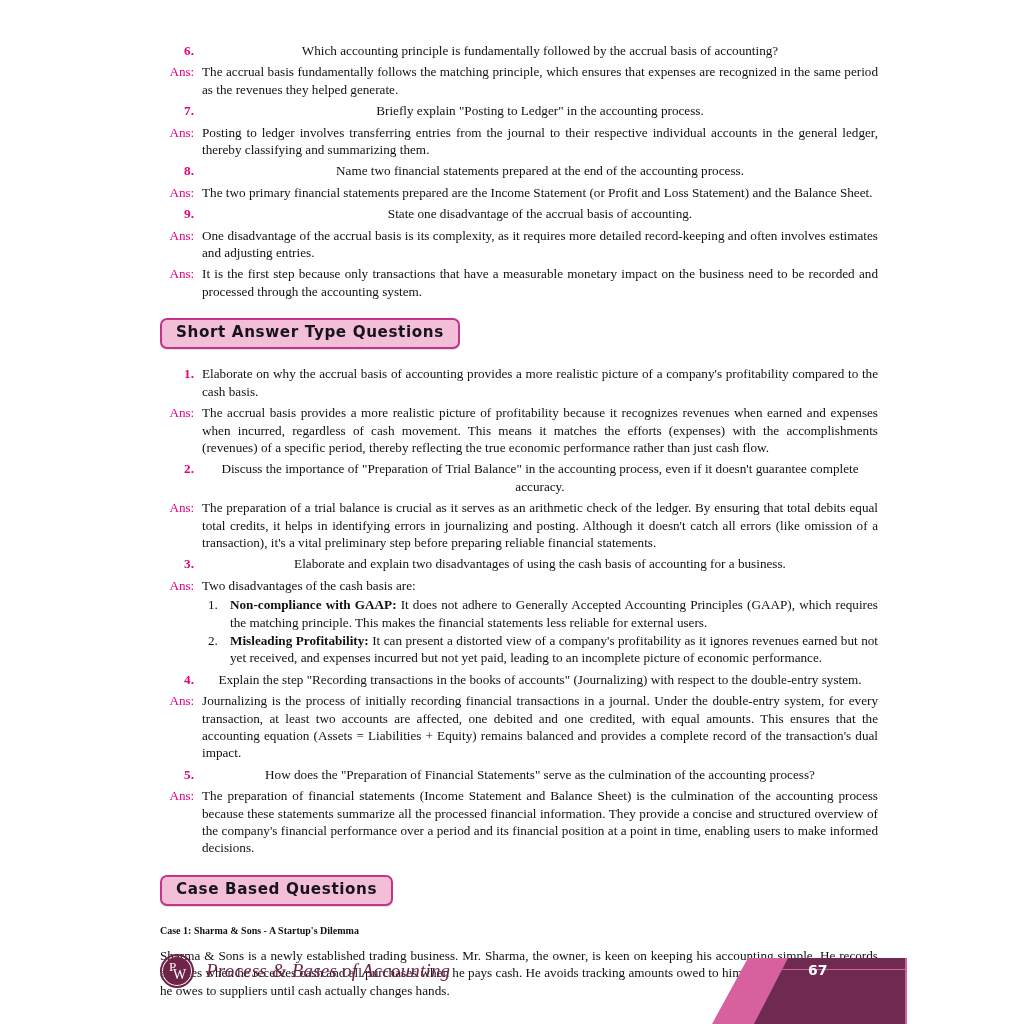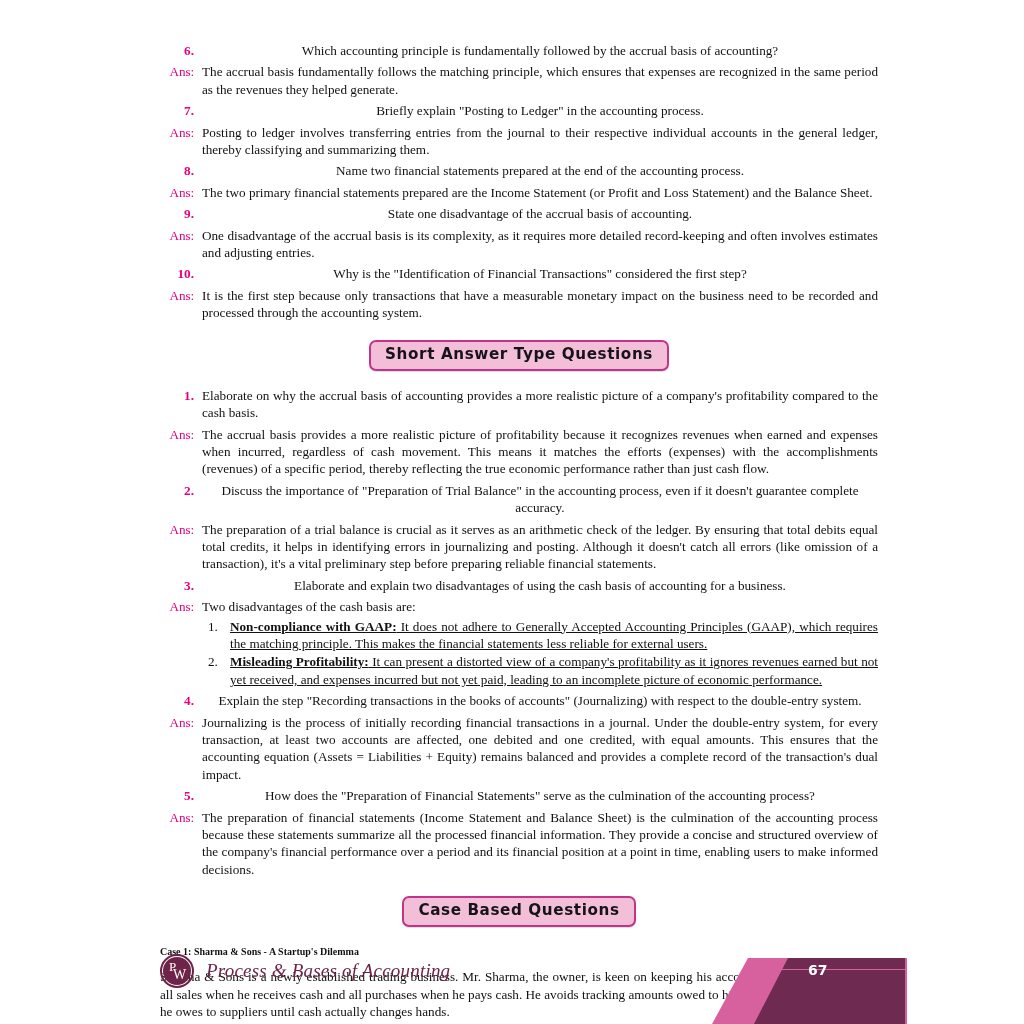--- a/index.html
+++ b/index.html
@@ -69,21 +69,20 @@
   }
   .qa-row.ansrow { margin-bottom: 4px; }
   .qa-row.qrow { margin-bottom: 4px; }
 
   
   .qrow .qa-num { flex-basis: 34px; }
 
   
   .badge-wrap {
     display: flex;
-    justify-content: center;
     margin: 18px 0 16px 0;
   }
   .badge {
     display: inline-block;
     background: #f3bfd8;
     border: 2px solid #c4338a;
     border-radius: 7px;
     padding: 3px 14px 5px 14px;
     color: #17131a;
     font-family: "DejaVu Sans", "Liberation Sans", sans-serif;
@@ -109,21 +108,20 @@
     text-align: left;
     padding-left: 6px;
     font-size: 13.2px;
     line-height: 17.4px;
   }
   .sub-body {
     flex: 1 1 auto;
     font-size: 13.2px;
     line-height: 17.4px;
     text-align: justify;
-    text-decoration: underline;
   }
   .sub-body b { font-weight: bold; }
 
   
   .case-title {
     font-weight: bold;
     font-size: 10px;
     line-height: 18px;
     margin: 4px 0 7px 0;
   }
@@ -274,24 +272,20 @@
       <div class="qa-row qrow">
         <div class="qa-num">9.</div>
         <div class="qa-body q-body">State one disadvantage of the accrual basis of accounting.</div>
       </div>
 
       <div class="qa-row ansrow">
         <div class="qa-ansl">Ans:</div>
         <div class="qa-body">One disadvantage of the accrual basis is its complexity, as it requires more detailed record-keeping and often involves estimates and adjusting entries.</div>
       </div>
 
-      <div class="qa-row qrow">
-        <div class="qa-num">10.</div>
-        <div class="qa-body q-body">Why is the "Identification of Financial Transactions" considered the first step?</div>
-      </div>
 
       <div class="qa-row ansrow">
         <div class="qa-ansl">Ans:</div>
         <div class="qa-body">It is the first step because only transactions that have a measurable monetary impact on the business need to be recorded and processed through the accounting system.</div>
       </div>
 
     </div>
 
     <div class="badge-wrap">
       <span class="badge">Short Answer Type Questions</span>

